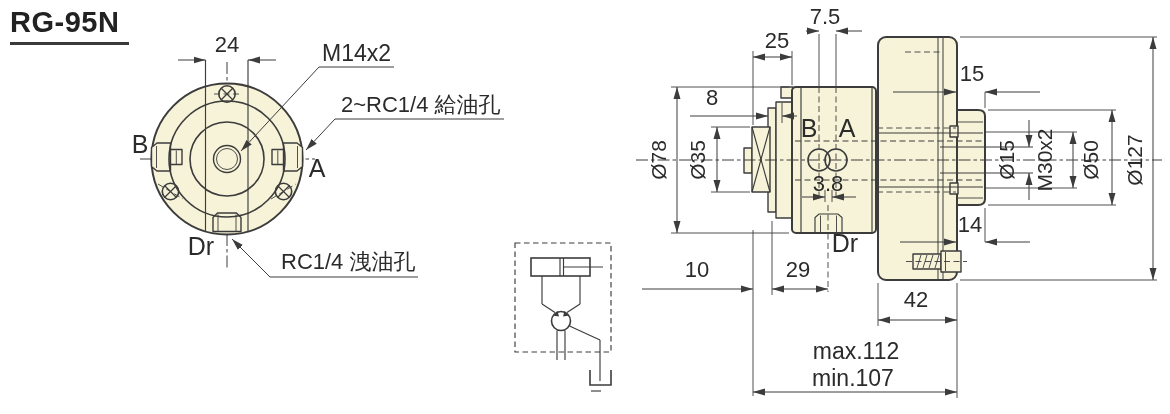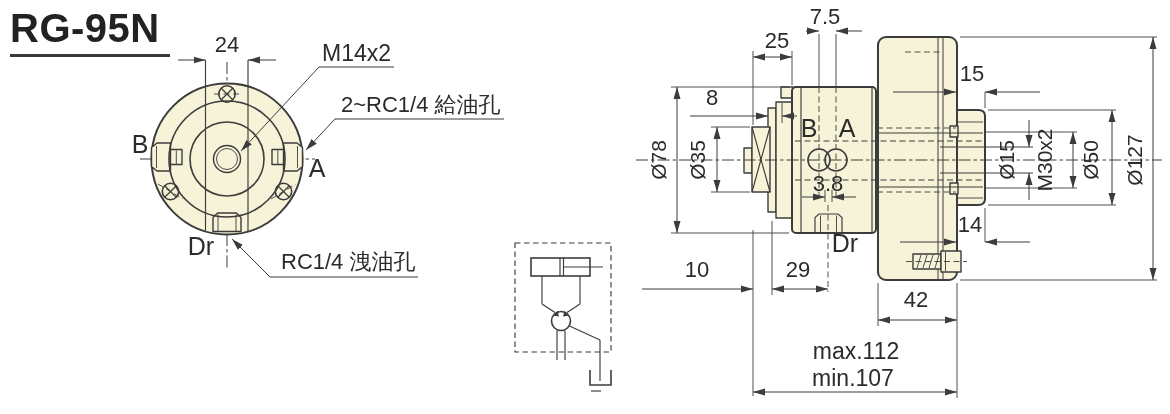--- a/index.html
+++ b/index.html
@@ -5,21 +5,21 @@
   html,body{margin:0;padding:0;background:#ffffff;width:1170px;height:414px;overflow:hidden;}
   :root{
     --pf:#F6F3D8; 
     --lc:#3C3C3C; 
     --tc:#2B2B2B; 
   }
   #stage{position:relative;width:1170px;height:414px;background:#fff;}
   #title{
     position:absolute;left:10px;top:6px;
     font-family:"Liberation Sans","DejaVu Sans",sans-serif;
-    font-weight:bold;font-size:40px;color:#222;
+    font-weight:bold;font-size:29px;color:#222;
     border-bottom:3px solid #3a3a3a;padding:0 10px 3px 0;letter-spacing:0.5px;
   }
   svg{position:absolute;left:0;top:0;}
   svg text{fill:var(--tc);font-family:"Liberation Sans","DejaVu Sans",sans-serif;}
   .p2{fill:var(--pf);stroke:var(--lc);stroke-width:2;stroke-linejoin:round;}
   .p1{fill:var(--pf);stroke:var(--lc);stroke-width:1.4;stroke-linejoin:round;}
   .s{stroke:var(--lc);fill:none;stroke-width:1.6;}
   .s1{stroke:var(--lc);fill:none;stroke-width:1.15;}
   .th{stroke:var(--lc);fill:none;stroke-width:0.9;}
   .dim{stroke:var(--lc);fill:none;stroke-width:1;}

